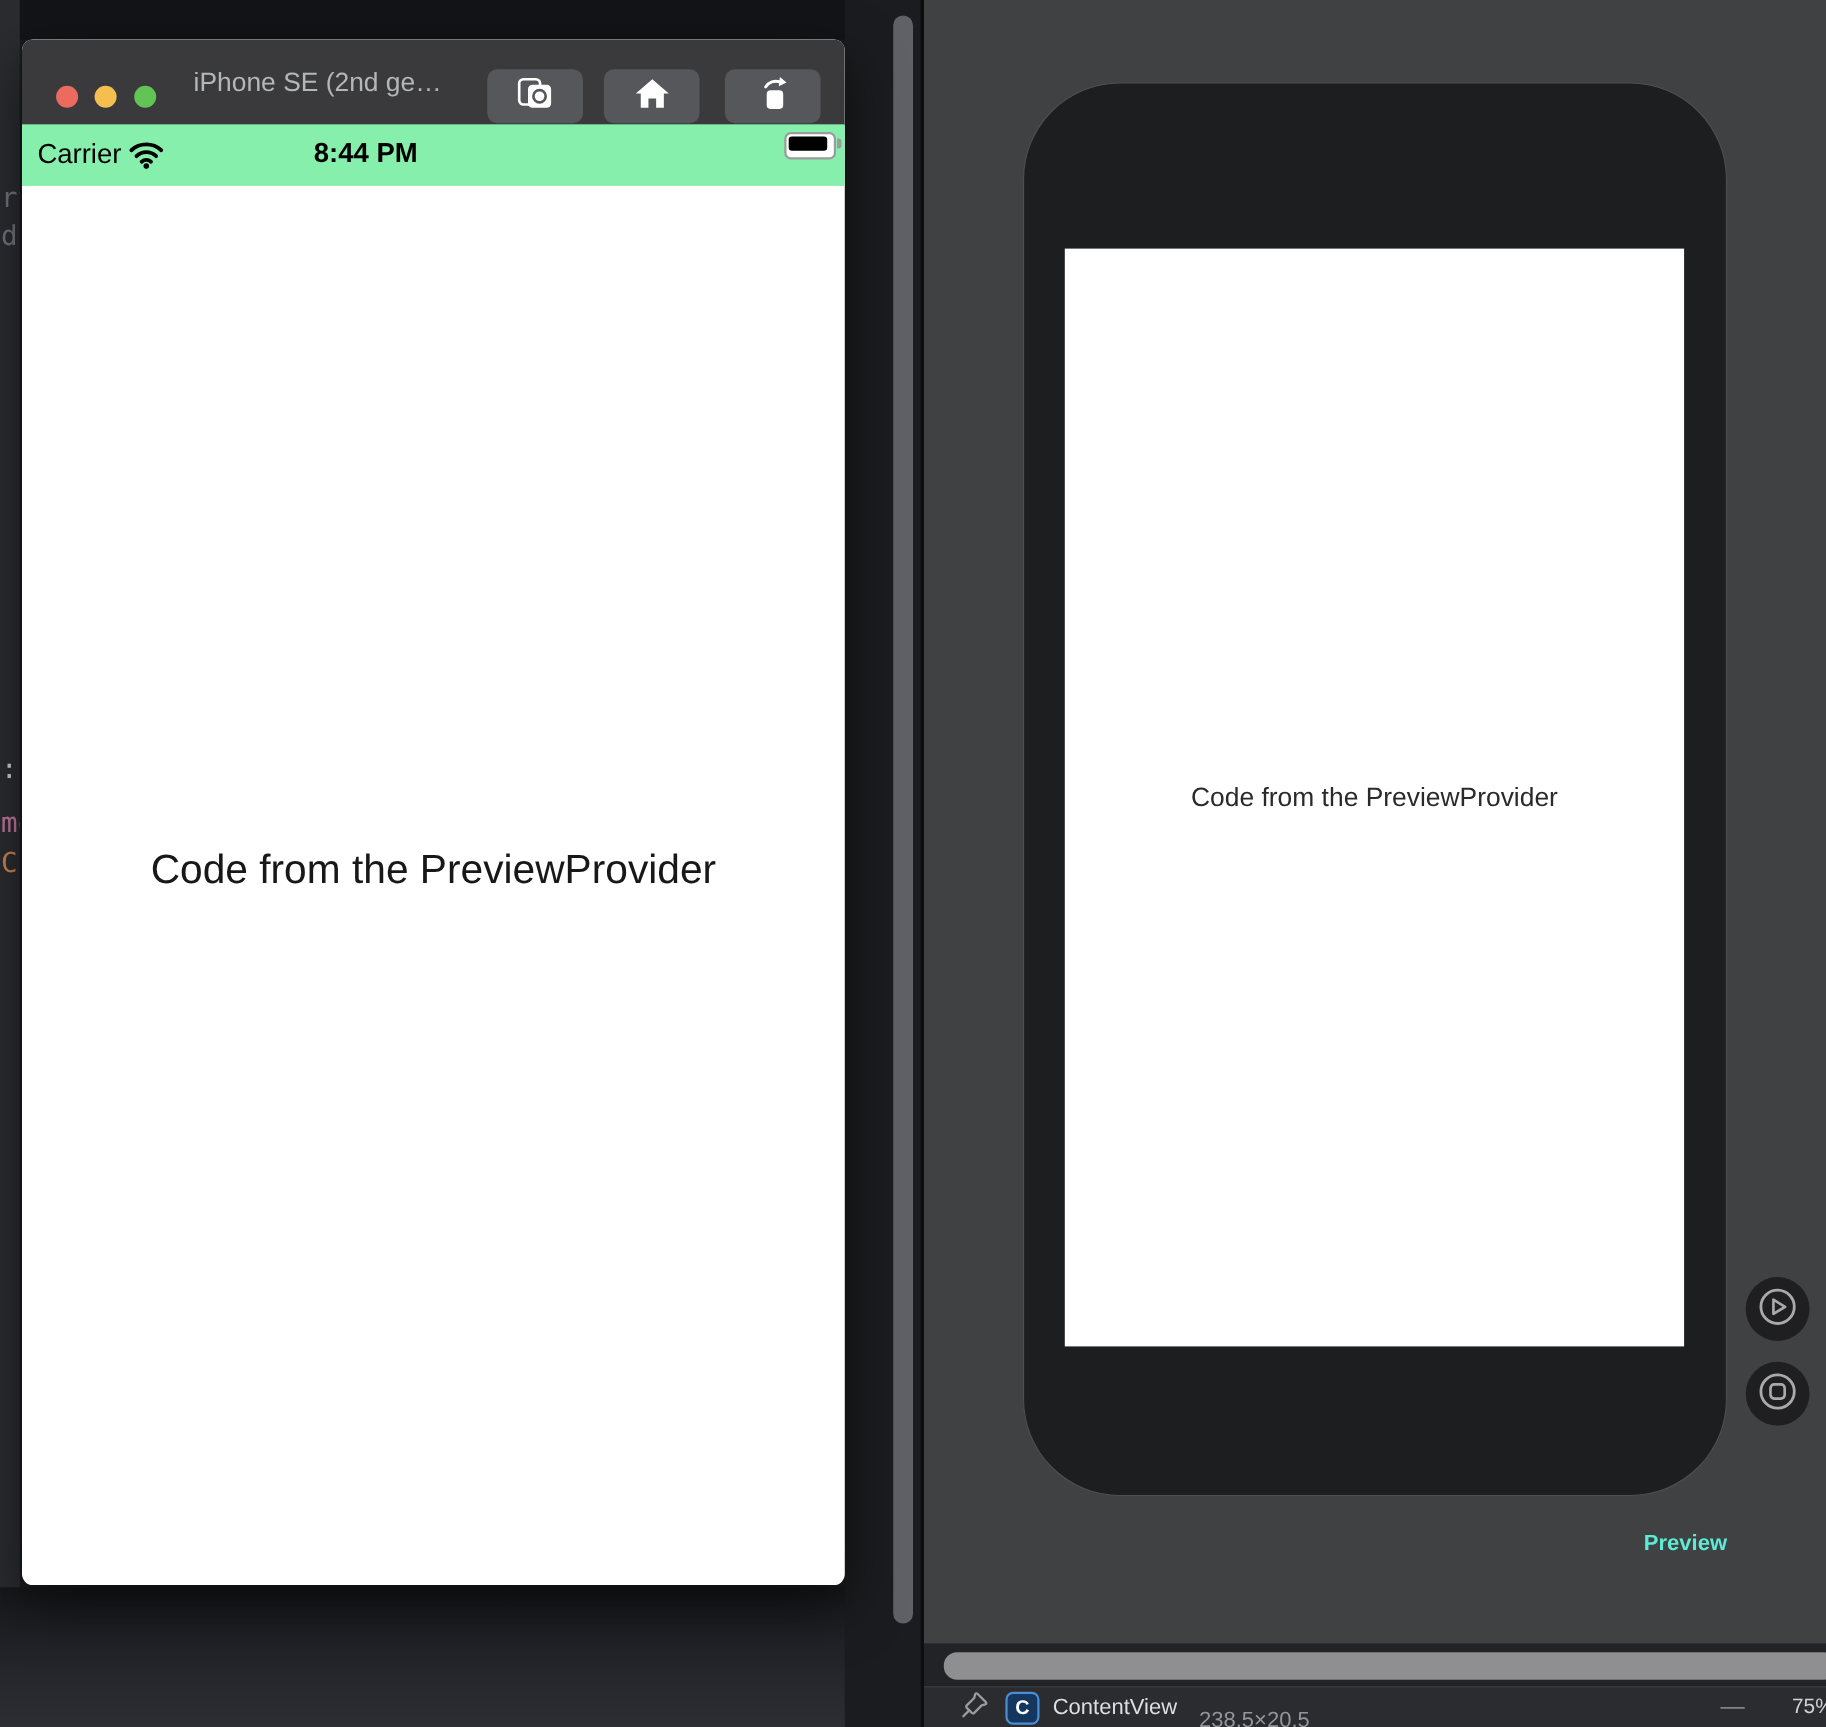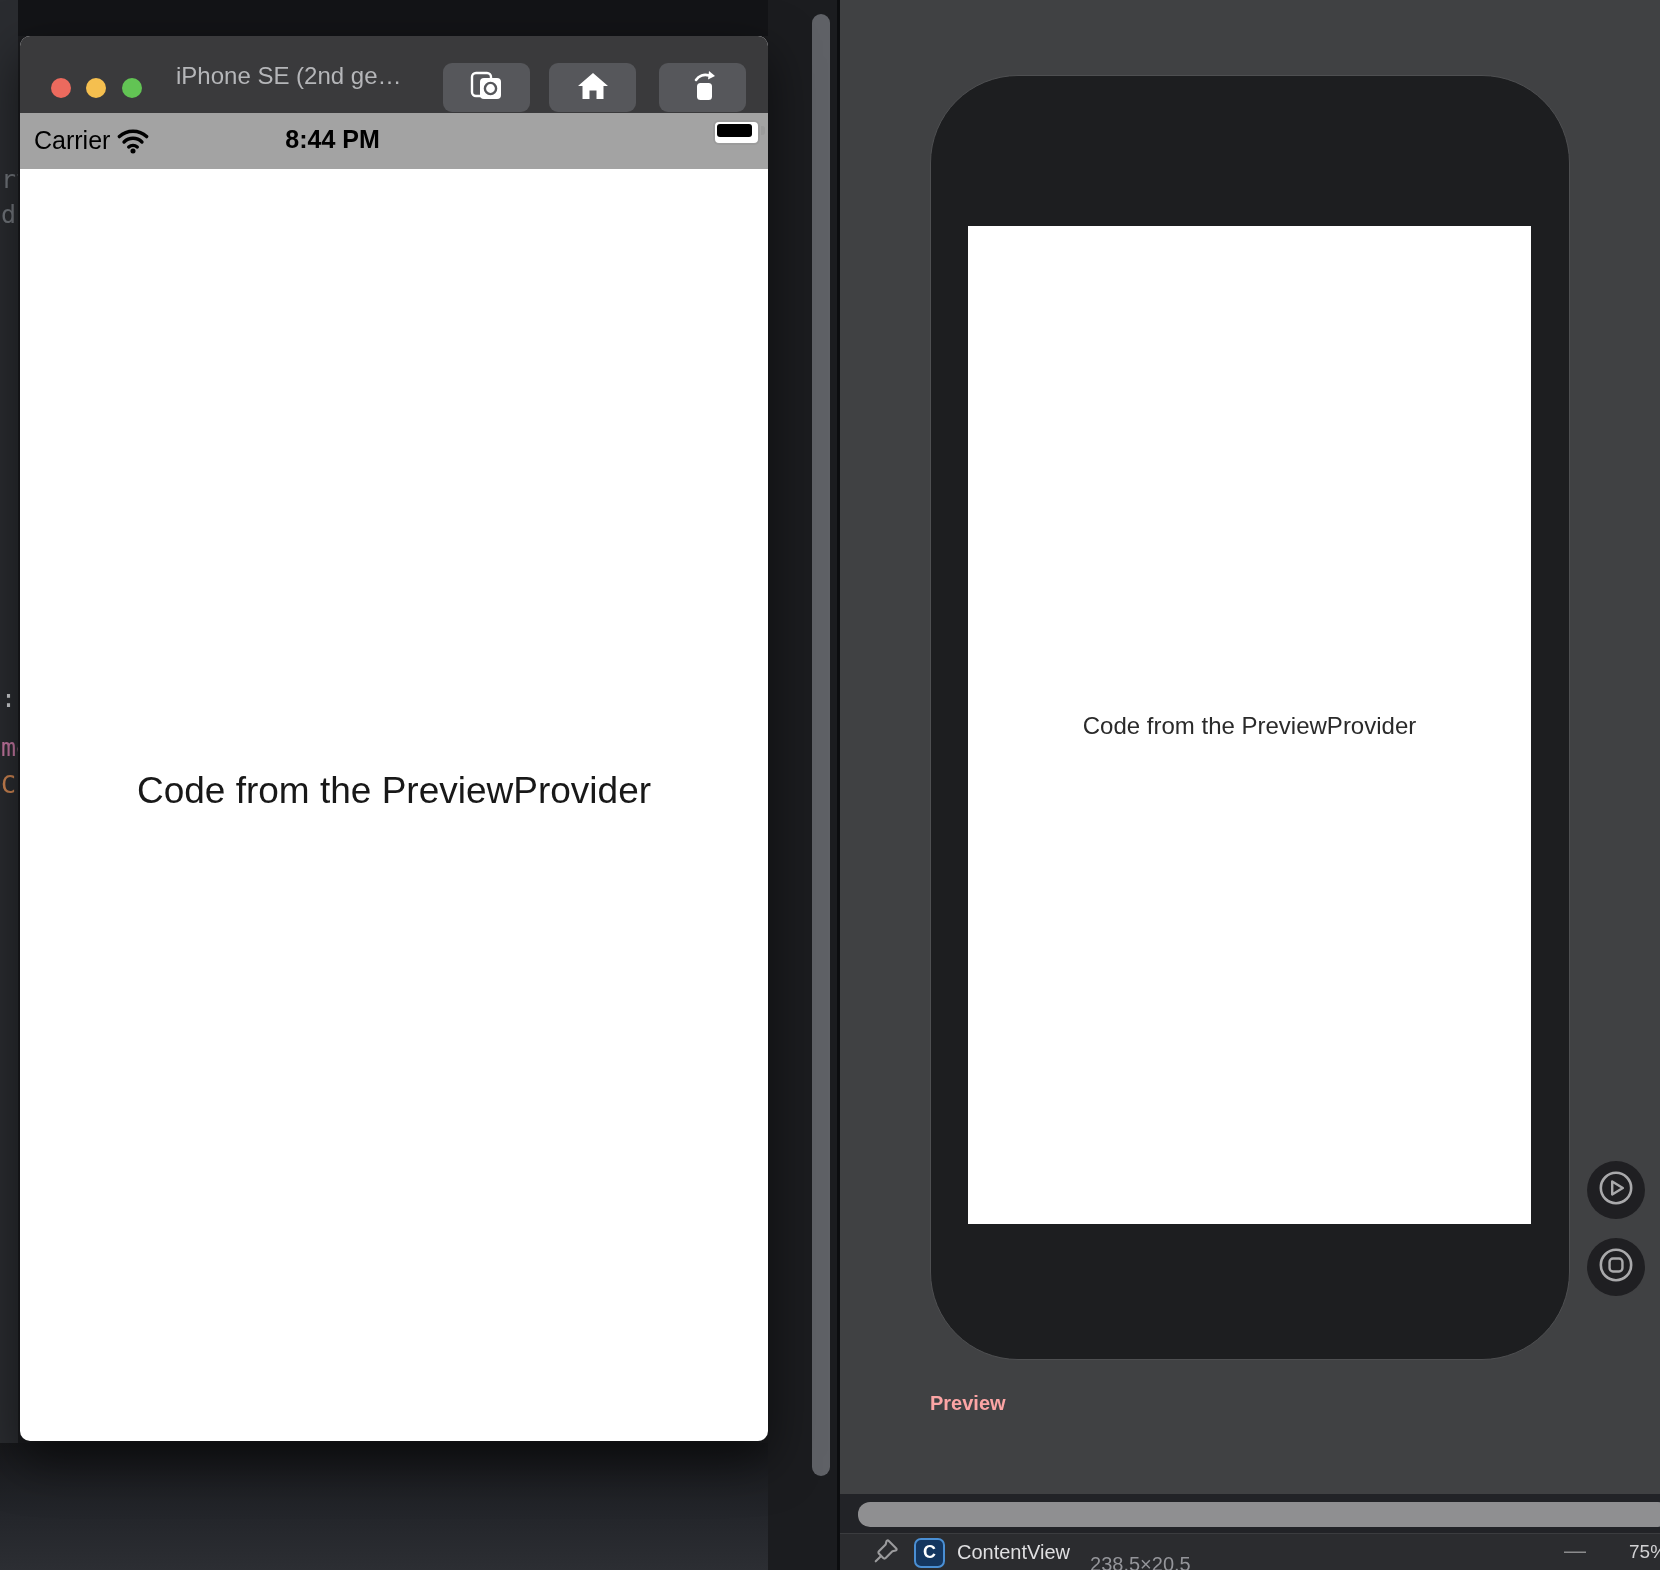--- a/index.html
+++ b/index.html
@@ -20,36 +20,36 @@
 
   
   #sim-window{left:20px;top:36px;width:748px;height:1405px;border-radius:10px;
     background:#ffffff;box-shadow:0 18px 50px rgba(0,0,0,.55);overflow:hidden;}
   #sim-titlebar{left:0;top:0;width:748px;height:77px;background:#3a3a3c;border-bottom:1px solid #2b2b2d;}
   .traffic{position:absolute;top:42px;width:20px;height:20px;border-radius:50%;}
   #sim-title{left:156px;top:0;height:59px;line-height:80px;font-size:24px;color:#b5b6b9;}
   .tb-btn{position:absolute;top:27px;width:87px;height:49px;background:#56575b;border-radius:9px;
     display:flex;align-items:center;justify-content:center;}
   
-  #statusbar{left:0;top:77px;width:748px;height:56px;background:#a3a3a3;text-decoration:underline;}
+  #statusbar{left:0;top:77px;width:748px;height:56px;background:#86efac;text-decoration:underline;}
   #carrier{left:14px;top:13px;font-size:25px;color:#000;}
   #wifi{left:97px;top:15px;}
   #time{left:0;top:12px;width:625px;text-align:center;font-size:25px;font-weight:600;color:#000;}
   #battery-body{left:693px;top:7px;width:43px;height:21px;border:2px solid #9b9b9b;border-radius:6px;background:#fff;}
   #battery-fill{left:2px;top:2px;width:35px;height:13px;background:#000;border-radius:3px;}
   #battery-nub{left:741px;top:13px;width:4px;height:9px;background:#9b9b9b;border-radius:0 3px 3px 0;}
   #sim-screen-text{left:0;top:734px;width:748px;text-align:center;font-size:37px;color:#181818;}
 
   
   #canvas-region{left:840px;top:0;width:820px;height:1570px;background:#404143;}
   #phone-frame{left:90px;top:75px;width:640px;height:1285px;background:#1d1e20;
     border:1px solid #4e4f51;border-radius:88px;box-sizing:border-box;}
   #phone-screen{left:128px;top:226px;width:563px;height:998px;background:#ffffff;}
   #preview-screen-text{left:0;top:486px;width:563px;text-align:center;font-size:24px;color:#2a2a2a;}
-  #preview-label{left:90px;top:1392px;width:640px;text-align:left;font-size:20px;font-weight:700;color:#fca5a5;}
+  #preview-label{left:90px;top:1392px;width:640px;text-align:right;font-size:20px;font-weight:700;color:#5eead4;}
   .round-btn{position:absolute;left:747px;width:58px;height:58px;border-radius:50%;background:#1f1f22;
     display:flex;align-items:center;justify-content:center;}
   #live-preview-button{top:1161px;}
   #preview-device-button{top:1238px;}
 
   
   #h-scroll-strip{left:0;top:1494px;width:820px;height:39px;background:#222327;}
   #h-scroll-thumb{left:18px;top:8px;width:812px;height:25px;border-radius:12px;background:#8f8f91;}
   #canvas-bottombar{left:0;top:1533px;width:820px;height:37px;background:#2b2c2f;border-top:1px solid #3b3c3f;
     display:flex;align-items:center;}

